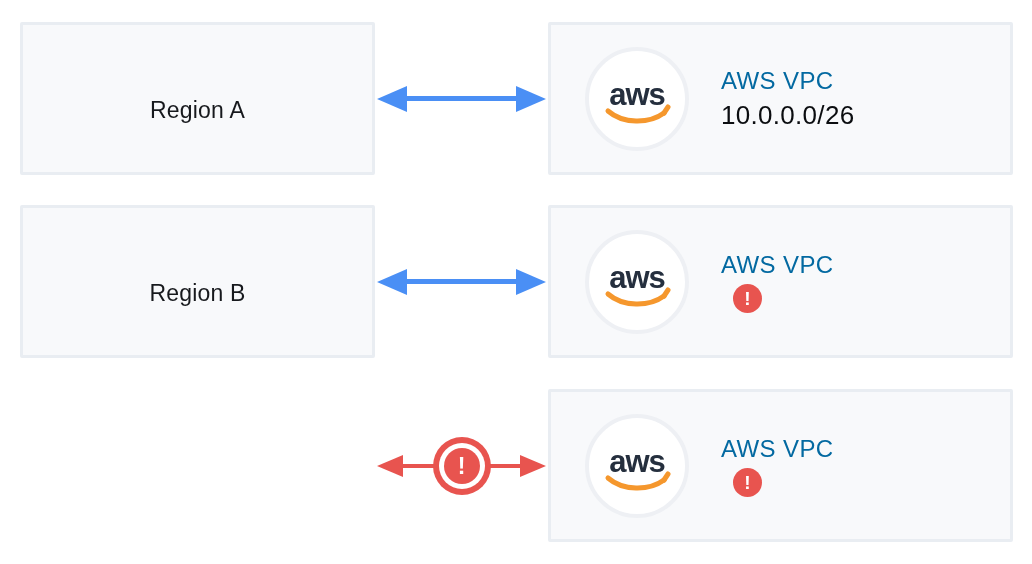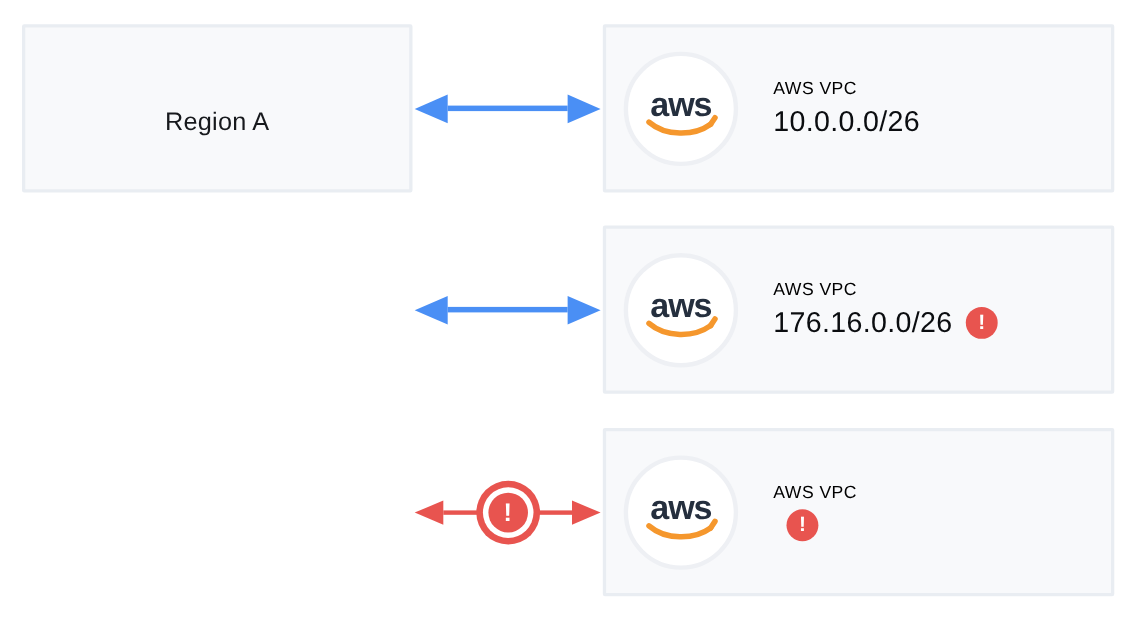--- a/index.html
+++ b/index.html
@@ -14,29 +14,29 @@
   .region-box{
     position:absolute;left:20px;top:0;width:355px;height:153px;
     background:#f8f9fb;border:3px solid #e9edf2;box-sizing:border-box;
     border-radius:2px;display:flex;align-items:center;justify-content:center;
   }
   .region-label{font-size:23px;color:#17191d;letter-spacing:.2px;margin-top:24px;}
 
   .vpc-box{
     position:absolute;left:548px;top:0;width:465px;height:153px;
     background:#f8f9fb;border:3px solid #e9edf2;box-sizing:border-box;
-    border-radius:2px;display:flex;align-items:center;padding-left:16px;
+    border-radius:2px;display:flex;align-items:center;padding-left:34px;
   }
   .aws-circle{
     width:104px;height:104px;border-radius:50%;background:#ffffff;
     border:4px solid #eef0f4;box-sizing:border-box;flex:0 0 auto;
     display:flex;align-items:center;justify-content:center;
   }
   .vpc-text{margin-left:32px;}
-  .vpc-title{font-size:16px;color:#000000;margin-bottom:5px;letter-spacing:.4px;}
+  .vpc-title{font-size:24px;color:#0369a1;margin-bottom:5px;letter-spacing:.4px;}
   .vpc-cidr-line{display:flex;align-items:center;}
   .vpc-cidr{font-size:26px;font-weight:normal;color:#0b0d10;letter-spacing:.3px;}
 
   .warn-badge{
     display:none;width:29px;height:29px;border-radius:50%;background:#e8544f;
     color:#ffffff;font-weight:bold;font-size:19px;line-height:29px;text-align:center;
     margin-left:12px;flex:0 0 auto;
   }
   .row.warn .warn-badge{display:block;}
 
@@ -93,40 +93,42 @@
         <div class="vpc-title">AWS VPC</div>
         <div class="vpc-cidr-line">
           <span class="vpc-cidr">10.0.0.0/26</span>
 
         </div>
       </div>
     </div>
   </div>
 
   <div class="row r1 warn">
+    <div class="region-box">
+      <span class="region-label">Region B</span>
+    </div>
     <div class="link-zone">
       <div class="arrow">
         <span class="head-l"></span>
         <span class="shaft"></span>
         <span class="head-r"></span>
       </div>
 
     </div>
     <div class="vpc-box">
       <div class="aws-circle">
         <svg width="72" height="56" viewBox="0 0 72 56" aria-hidden="true">
           <text x="36" y="34" text-anchor="middle" font-family="Liberation Sans, sans-serif" font-weight="bold" font-size="31" letter-spacing="-1" fill="#252f3e" class="aws-word">aws</text>
           <path d="M7 40 C 22 53, 48 53, 63 42" fill="none" stroke="#f5972d" stroke-width="5" stroke-linecap="round"></path>
           <path d="M63 42 l 4 -6" fill="none" stroke="#f5972d" stroke-width="5" stroke-linecap="round"></path>
         </svg>
       </div>
       <div class="vpc-text">
         <div class="vpc-title">AWS VPC</div>
         <div class="vpc-cidr-line">
-          <span class="vpc-cidr">176.16.0.0/26</span>
           <span class="warn-badge">!</span>
         </div>
       </div>
     </div>
   </div>
 
   <div class="row r2 warn link-error">
     <div class="link-zone">
       <div class="arrow">
         <span class="head-l"></span>

